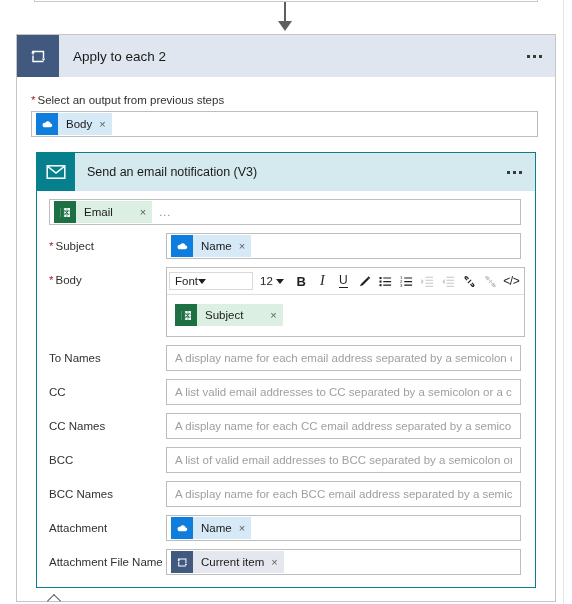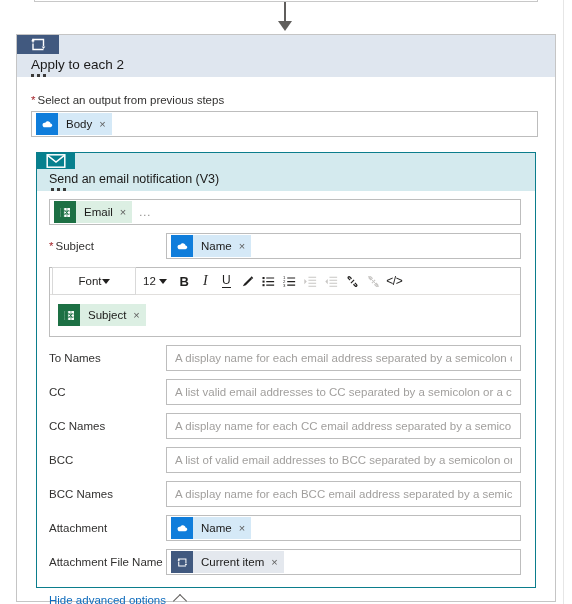--- a/index.html
+++ b/index.html
@@ -57,21 +57,20 @@
     background: #ffffff;
     border: 1px solid #c5c5c5;
     box-sizing: border-box;
   }
   .card-header {
     display: flex;
     align-items: stretch;
     height: 42px;
     background: #dfe6ef;
     position: relative;
-    flex-direction: column;
   }
   .card-header.teal { background: #d4eaee; height: 38px; }
 
   .header-icon {
     width: 42px;
     min-width: 42px;
     background: #41597f;
     display: flex;
     align-items: center;
     justify-content: center;
@@ -143,21 +142,21 @@
   .chip-ic.excel    { background: #1d7044; }
   .chip-ic.loop     { background: #41597f; }
   .chip-body {
     display: inline-flex;
     align-items: center;
     height: 22px;
     padding: 0 6px 0 8px;
     color: #1b1a19;
   }
   .chip-body.blue  { background: #d5e9f7; }
-  .chip-body.green { background: #dcefe3; }
+  .chip-body.green { background: #dcefe3; gap: 20px; }
   .chip-body.grey  { background: #e4e8ee; text-align: center; }
   .chip-x {
     margin-left: 7px;
     font-size: 11px;
     color: #5d5d5d;
     cursor: pointer;
   }
   .chip-more {
     color: #8a8886;
     font-size: 11px;
@@ -217,23 +216,23 @@
   .rte-toolbar {
     display: flex;
     align-items: center;
     height: 26px;
     border-bottom: 1px solid #e1dfdd;
     padding: 0 2px;
   }
   .font-select {
     display: flex;
     align-items: center;
-    justify-content: center;
+    justify-content: flex-start;
     width: 84px;
-    height: 28px;
+    height: 18px;
     border: 1px solid #d9d9d9;
     margin-right: 4px;
     padding: 0 5px;
     box-sizing: border-box;
     font-size: 11.5px;
     color: #201f1e;
     cursor: pointer;
   }
   .size-select {
     display: flex;
@@ -400,20 +399,23 @@
             <span class="chip-body blue">
               <span>Name</span>
               <span class="chip-x">×</span>
             </span>
           </span>
         </div>
       </div>
     </div>
 
     <div class="form-row">
+      <div class="form-label">
+        <span class="req">*</span><span>Body</span>
+      </div>
       <div class="form-control">
         <div class="rte">
           <div class="rte-toolbar">
 
             <div class="font-select">
               <span>Font</span>
               <span class="caret"></span>
             </div>
 
             <div class="size-select">
@@ -582,20 +584,19 @@
             <span class="chip-body grey">
               <span>Current item</span>
               <span class="chip-x">×</span>
             </span>
           </span>
         </div>
       </div>
     </div>
 
     <div class="hide-adv">
-      <span class="hide-adv-text">Hide advanced options</span>
       <span class="chev-up"></span>
     </div>
 
   </div>
 </div>
 
 <div class="right-edge"></div>
 
 </body></html>

